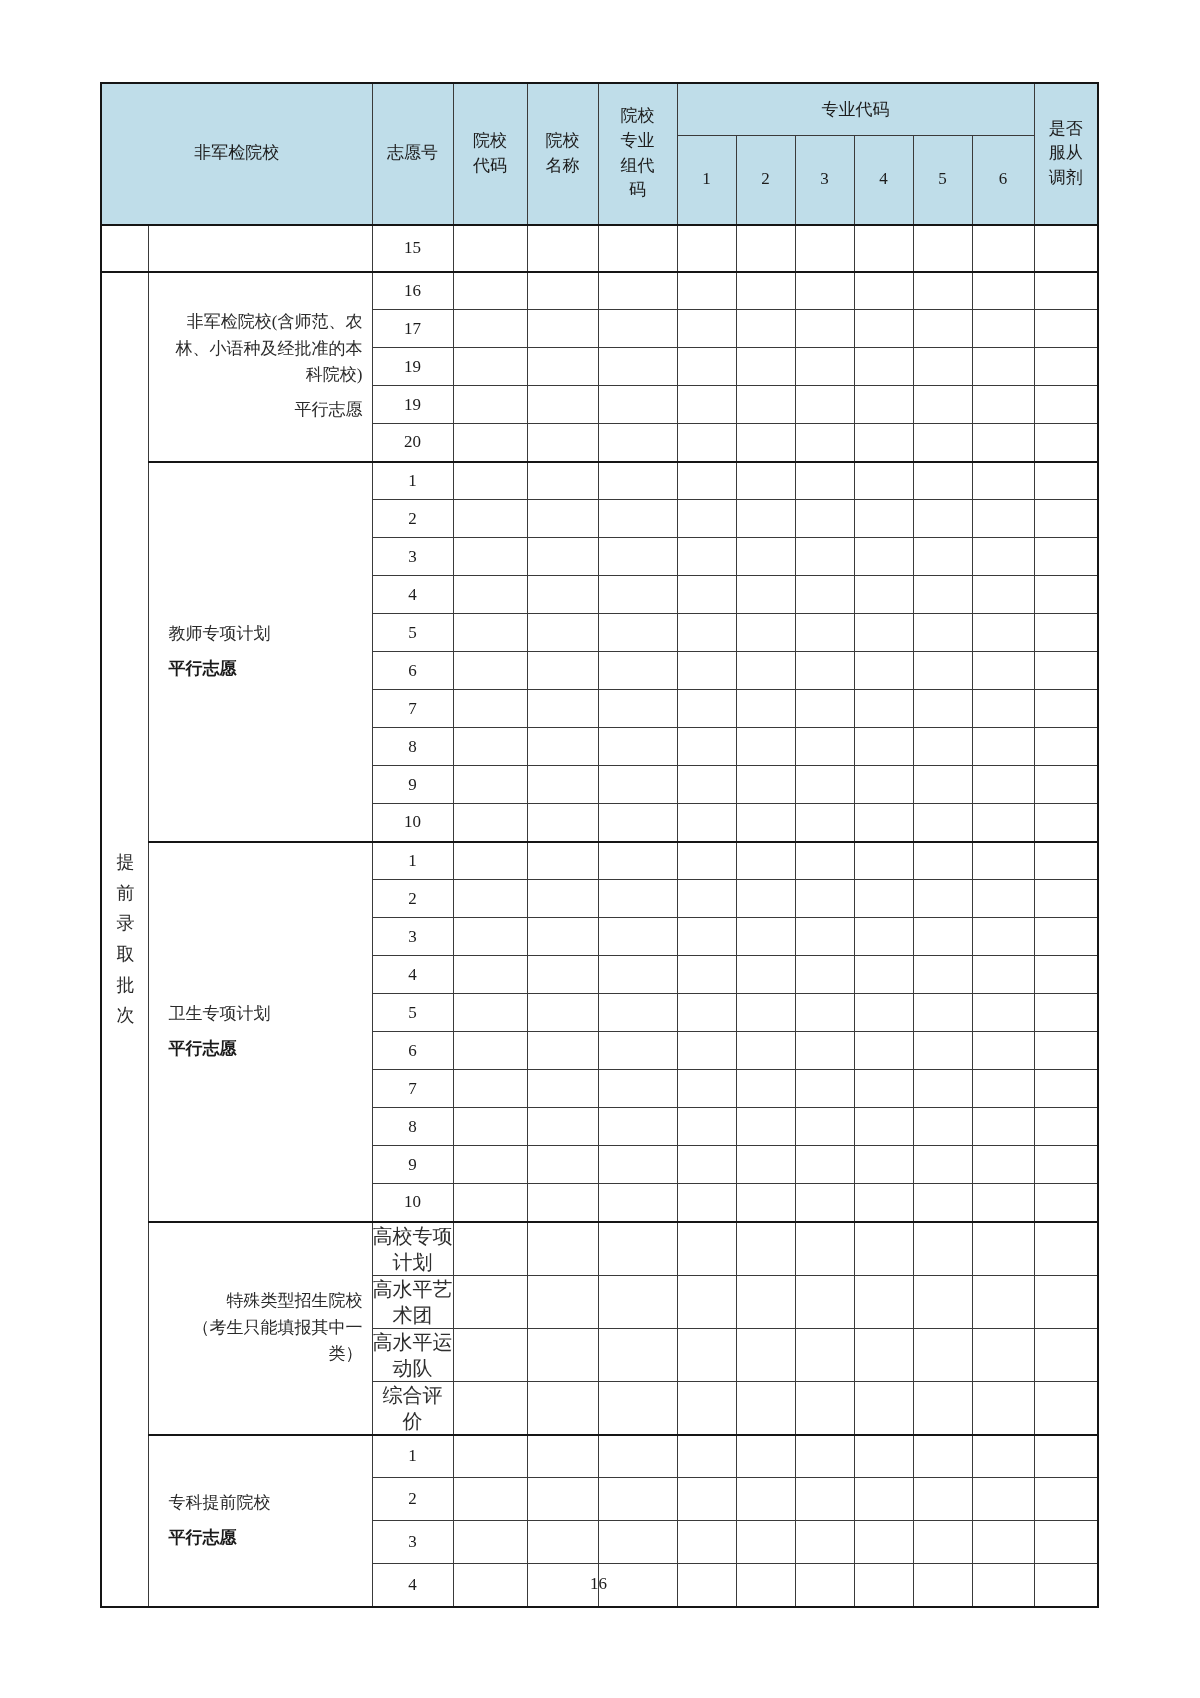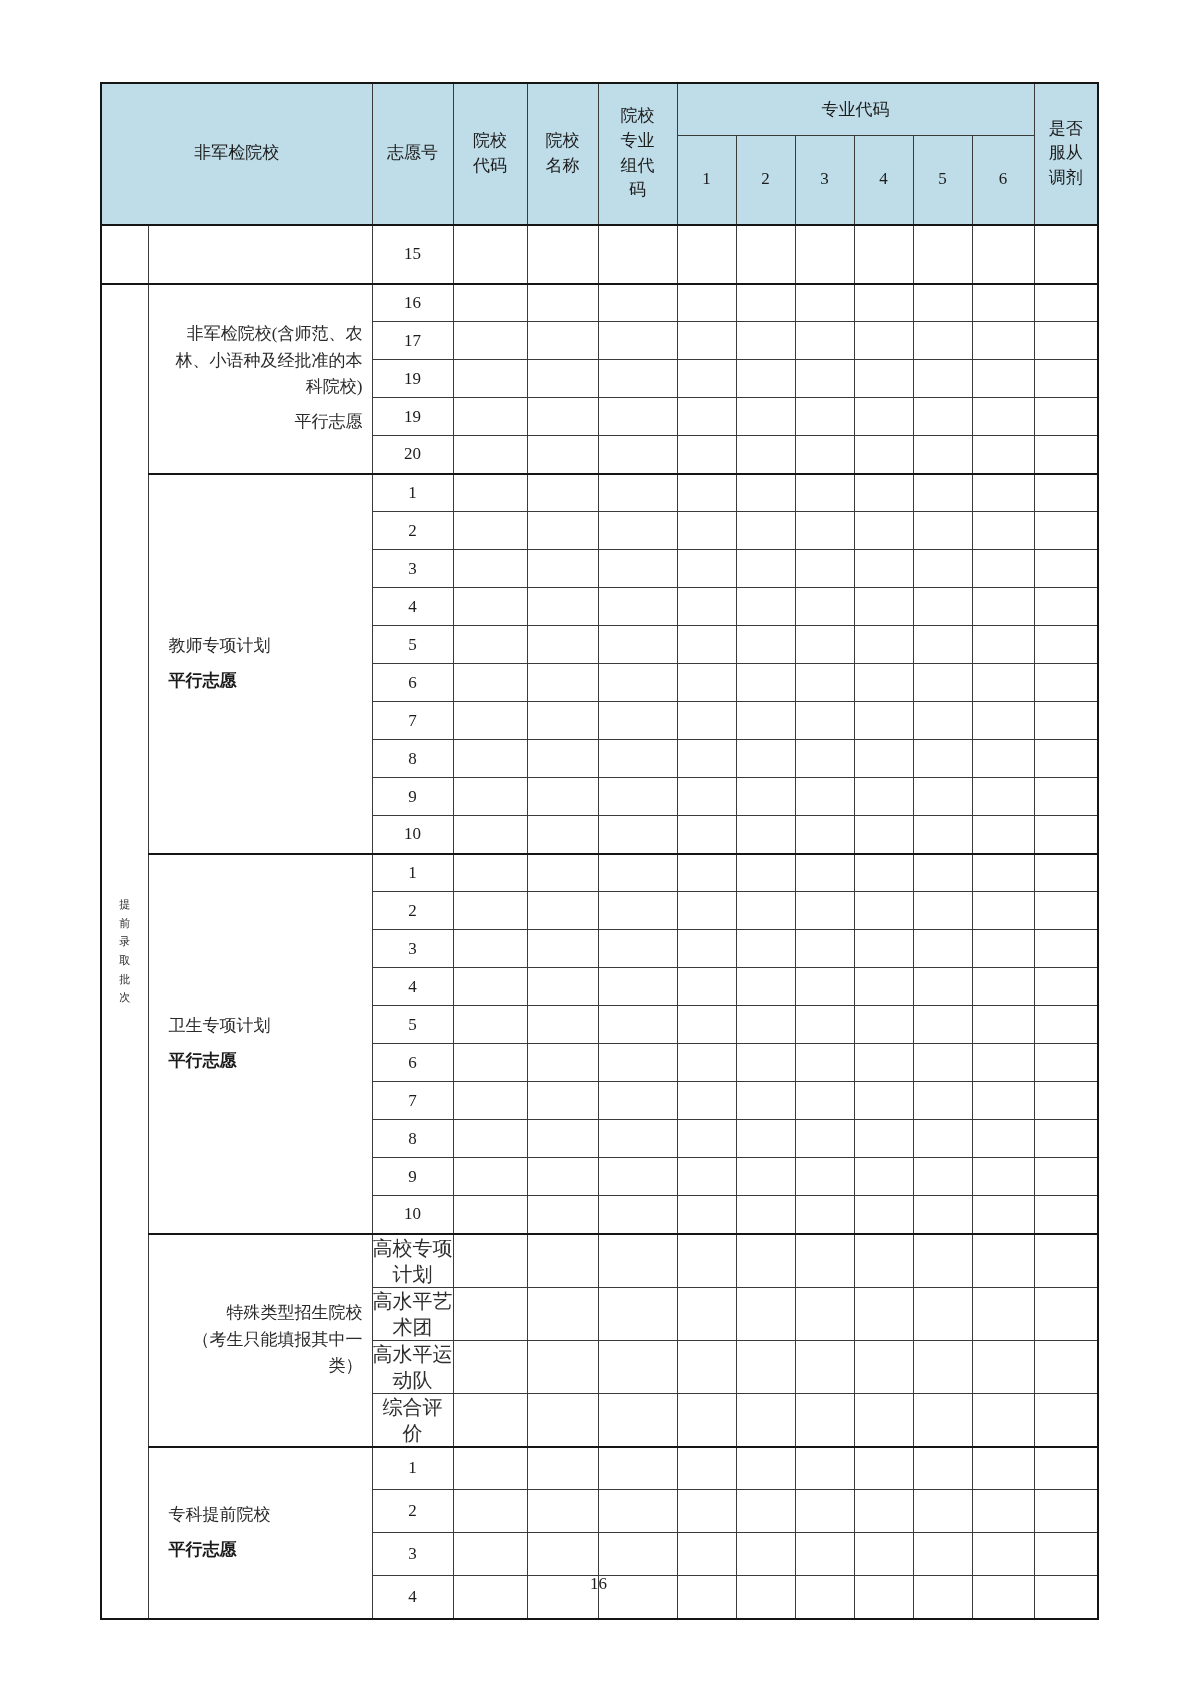--- a/index.html
+++ b/index.html
@@ -23,33 +23,34 @@
     white-space:pre-line;
     overflow:hidden;
   }
   thead th { background:#bfdde9; font-size:17px; line-height:1.45; }
   tr.h-hdr1 { height:27px; }
   tr.h-hdr1 th.major-span { line-height:27px; padding:12px; }
   tr.h-hdr2 { height:89px; }
   .bb-strong { border-bottom:2px solid #151515 !important; }
   .bt-strong { border-top:2px solid #151515 !important; }
 
-  tr.h-r15 { height:59px; }
+  tr.h-r15 { height:47px; }
   tr.rh-38 { height:38px; }
   tr.rh-44 { height:44px; }
   tr.rh-43 { height:43px; }
 
   td.num-cell { font-size:17px; }
   td.num-cell.small { font-size:20px; line-height:1.3; color:#2e2e2e; }
 
   td.batch-cell {
-    font-size:11px; line-height:1.7;
+    font-size:18px; line-height:1.7;
     word-break:break-all;
     padding:0 13px;
     color:#2a2a2a;
+    text-align:right;
   }
   td.label-cell { font-size:17px; line-height:1.55; color:#2a2a2a; }
   td.label-cell.lab-left { text-align:right; padding:4px 9px; }
   td.label-cell.lab-center { text-align:left; padding:4px 20px; }
   .sublabel { display:block; margin-top:9px; }
   .sublabel.bold { font-weight:bold; color:#1a1a1a; }
 
   .pagenum {
     position:absolute; left:100px; top:1574px; width:997px;
     text-align:center; font-size:17px; color:#1c1c1c;

